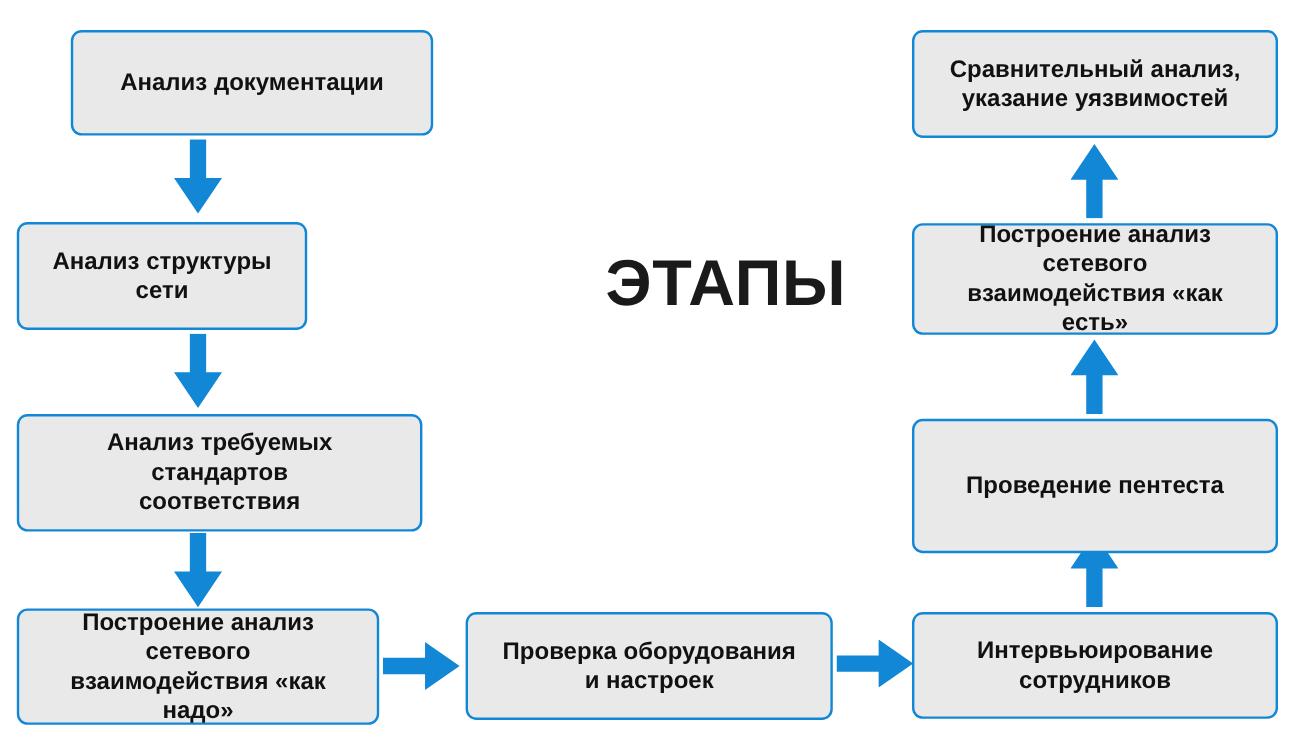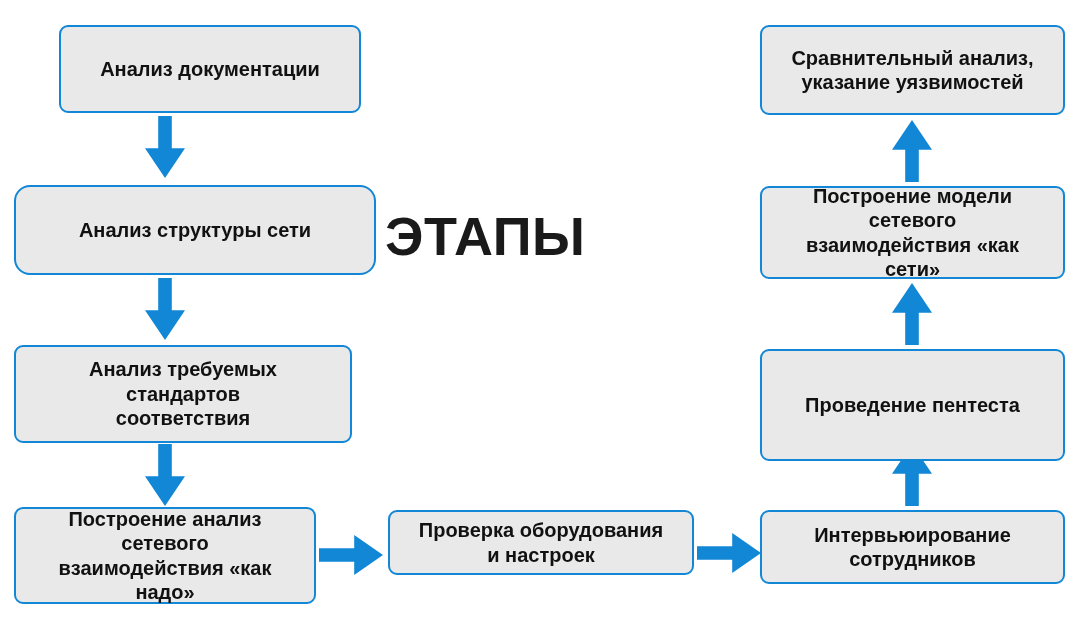--- a/index.html
+++ b/index.html
@@ -40,21 +40,21 @@
     clip-path: polygon(33% 0, 67% 0, 67% 52%, 100% 52%, 50% 100%, 0 52%, 33% 52%); }
   .arrow.up    { width: 40px; height: 62px;
     clip-path: polygon(50% 0, 100% 48%, 67% 48%, 67% 100%, 33% 100%, 33% 48%, 0 48%); }
   .arrow.right { width: 64px; height: 40px;
     clip-path: polygon(0 33%, 55% 33%, 55% 0, 100% 50%, 55% 100%, 55% 67%, 0 67%); }
   .title {
     position: absolute;
     left: 385px;
     top: 206px;
     width: 320px;
-    text-align: left;
+    text-align: right;
     font-weight: bold;
     font-size: 54px;
     line-height: 1.12;
     letter-spacing: 0.5px;
     color: #1a1a1a;
   }
 </style>
 </head>
 <body>
 
@@ -63,58 +63,58 @@
   <div class="title">
     <div>ЭТАПЫ</div>
   </div>
 
   <div class="box" style="left:14px; top:25px; width:302px; height:88px;margin-left:45px;">
     <span class="box-label">Анализ документации</span>
   </div>
 
   <div class="arrow down" style="left:145px; top:116px;"></div>
 
-  <div class="box" style="left:14px; top:185px; width:362px; height:90px;border-radius:16px;">
+  <div class="box" style="left:14px; top:185px; width:242px; height:90px;">
     <span class="box-label">Анализ структуры сети</span>
   </div>
 
   <div class="arrow down" style="left:145px; top:278px;"></div>
 
   <div class="box" style="left:14px; top:345px; width:338px; height:98px;">
     <span class="box-label narrow">Анализ требуемых стандартов соответствия</span>
   </div>
 
   <div class="arrow down" style="left:145px; top:444px;"></div>
 
   <div class="box" style="left:14px; top:507px; width:302px; height:97px;">
     <span class="box-label mid">Построение анализ сетевого взаимодействия «как надо»</span>
   </div>
 
   <div class="arrow right" style="left:319px; top:535px;"></div>
 
-  <div class="box" style="left:388px; top:510px; width:306px; height:65px;">
+  <div class="box" style="left:388px; top:510px; width:306px; height:90px;">
     <span class="box-label mid">Проверка оборудования и настроек</span>
   </div>
 
   <div class="arrow right" style="left:697px; top:533px;"></div>
 
-  <div class="box" style="left:760px; top:510px; width:305px; height:74px;text-align:center;">
+  <div class="box" style="left:760px; top:510px; width:305px; height:89px;text-align:center;">
     <span class="box-label mid">Интервьюирование сотрудников</span>
   </div>
 
   <div class="arrow up" style="left:892px; top:444px;"></div>
 
   <div class="box" style="left:760px; top:349px; width:305px; height:112px;">
     <span class="box-label">Проведение пентеста</span>
   </div>
 
   <div class="arrow up" style="left:892px; top:283px;"></div>
 
   <div class="box" style="left:760px; top:186px; width:305px; height:93px;">
-    <span class="box-label mid">Построение модели сетевого взаимодействия «как сети»</span>
+    <span class="box-label mid">Построение анализ сетевого взаимодействия «как есть»</span>
   </div>
 
   <div class="arrow up" style="left:892px; top:120px;"></div>
 
   <div class="box" style="left:760px; top:25px; width:305px; height:90px;">
     <span class="box-label mid">Сравнительный анализ, указание уязвимостей</span>
   </div>
 
 </div>
 

